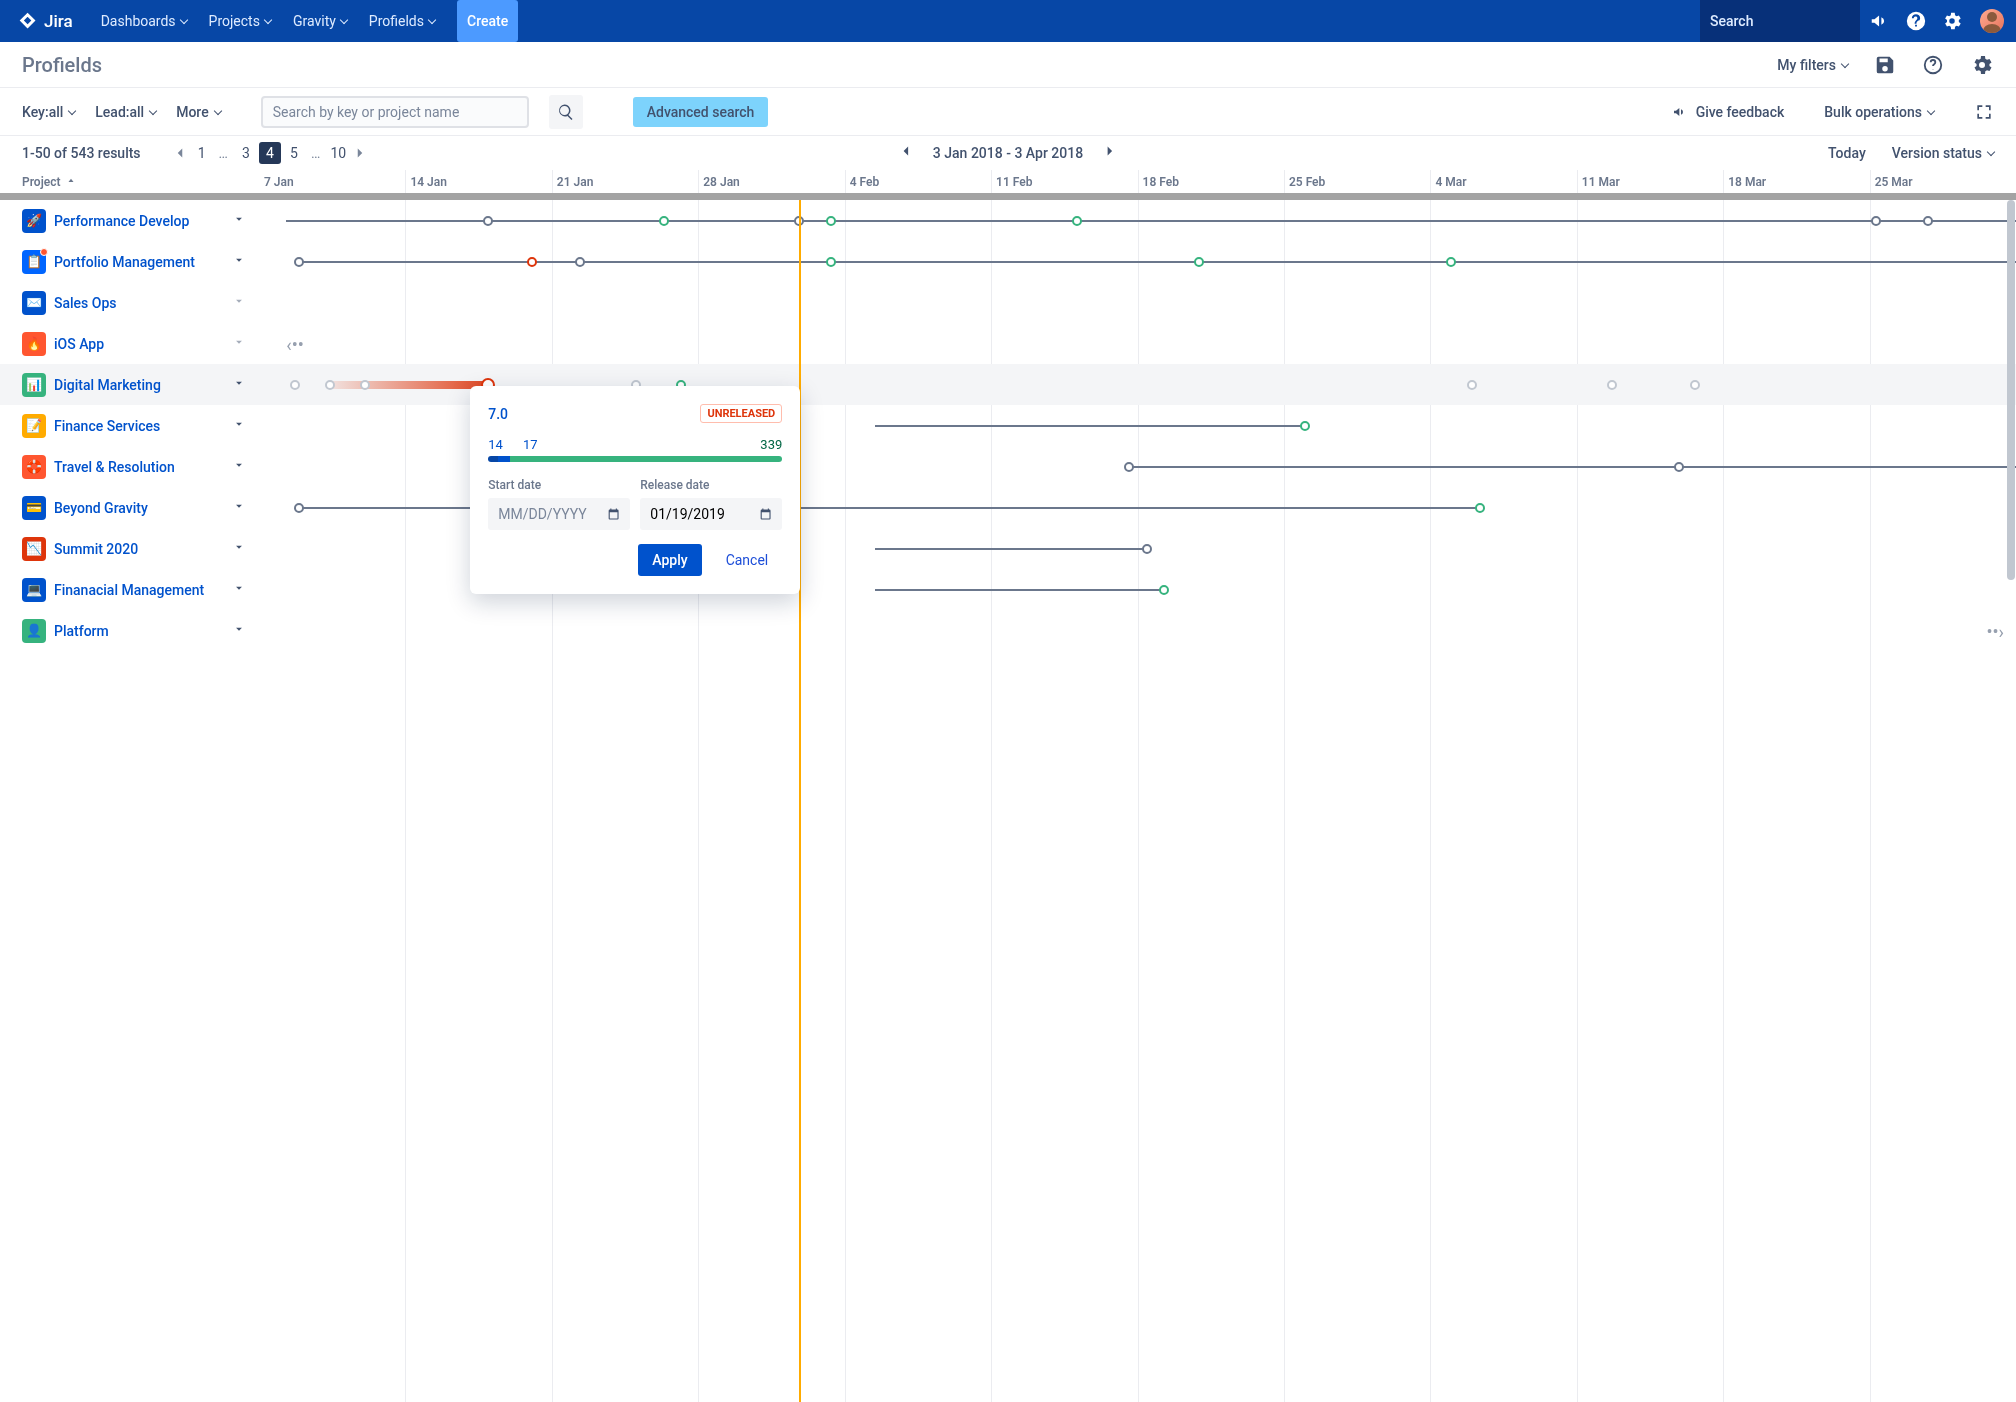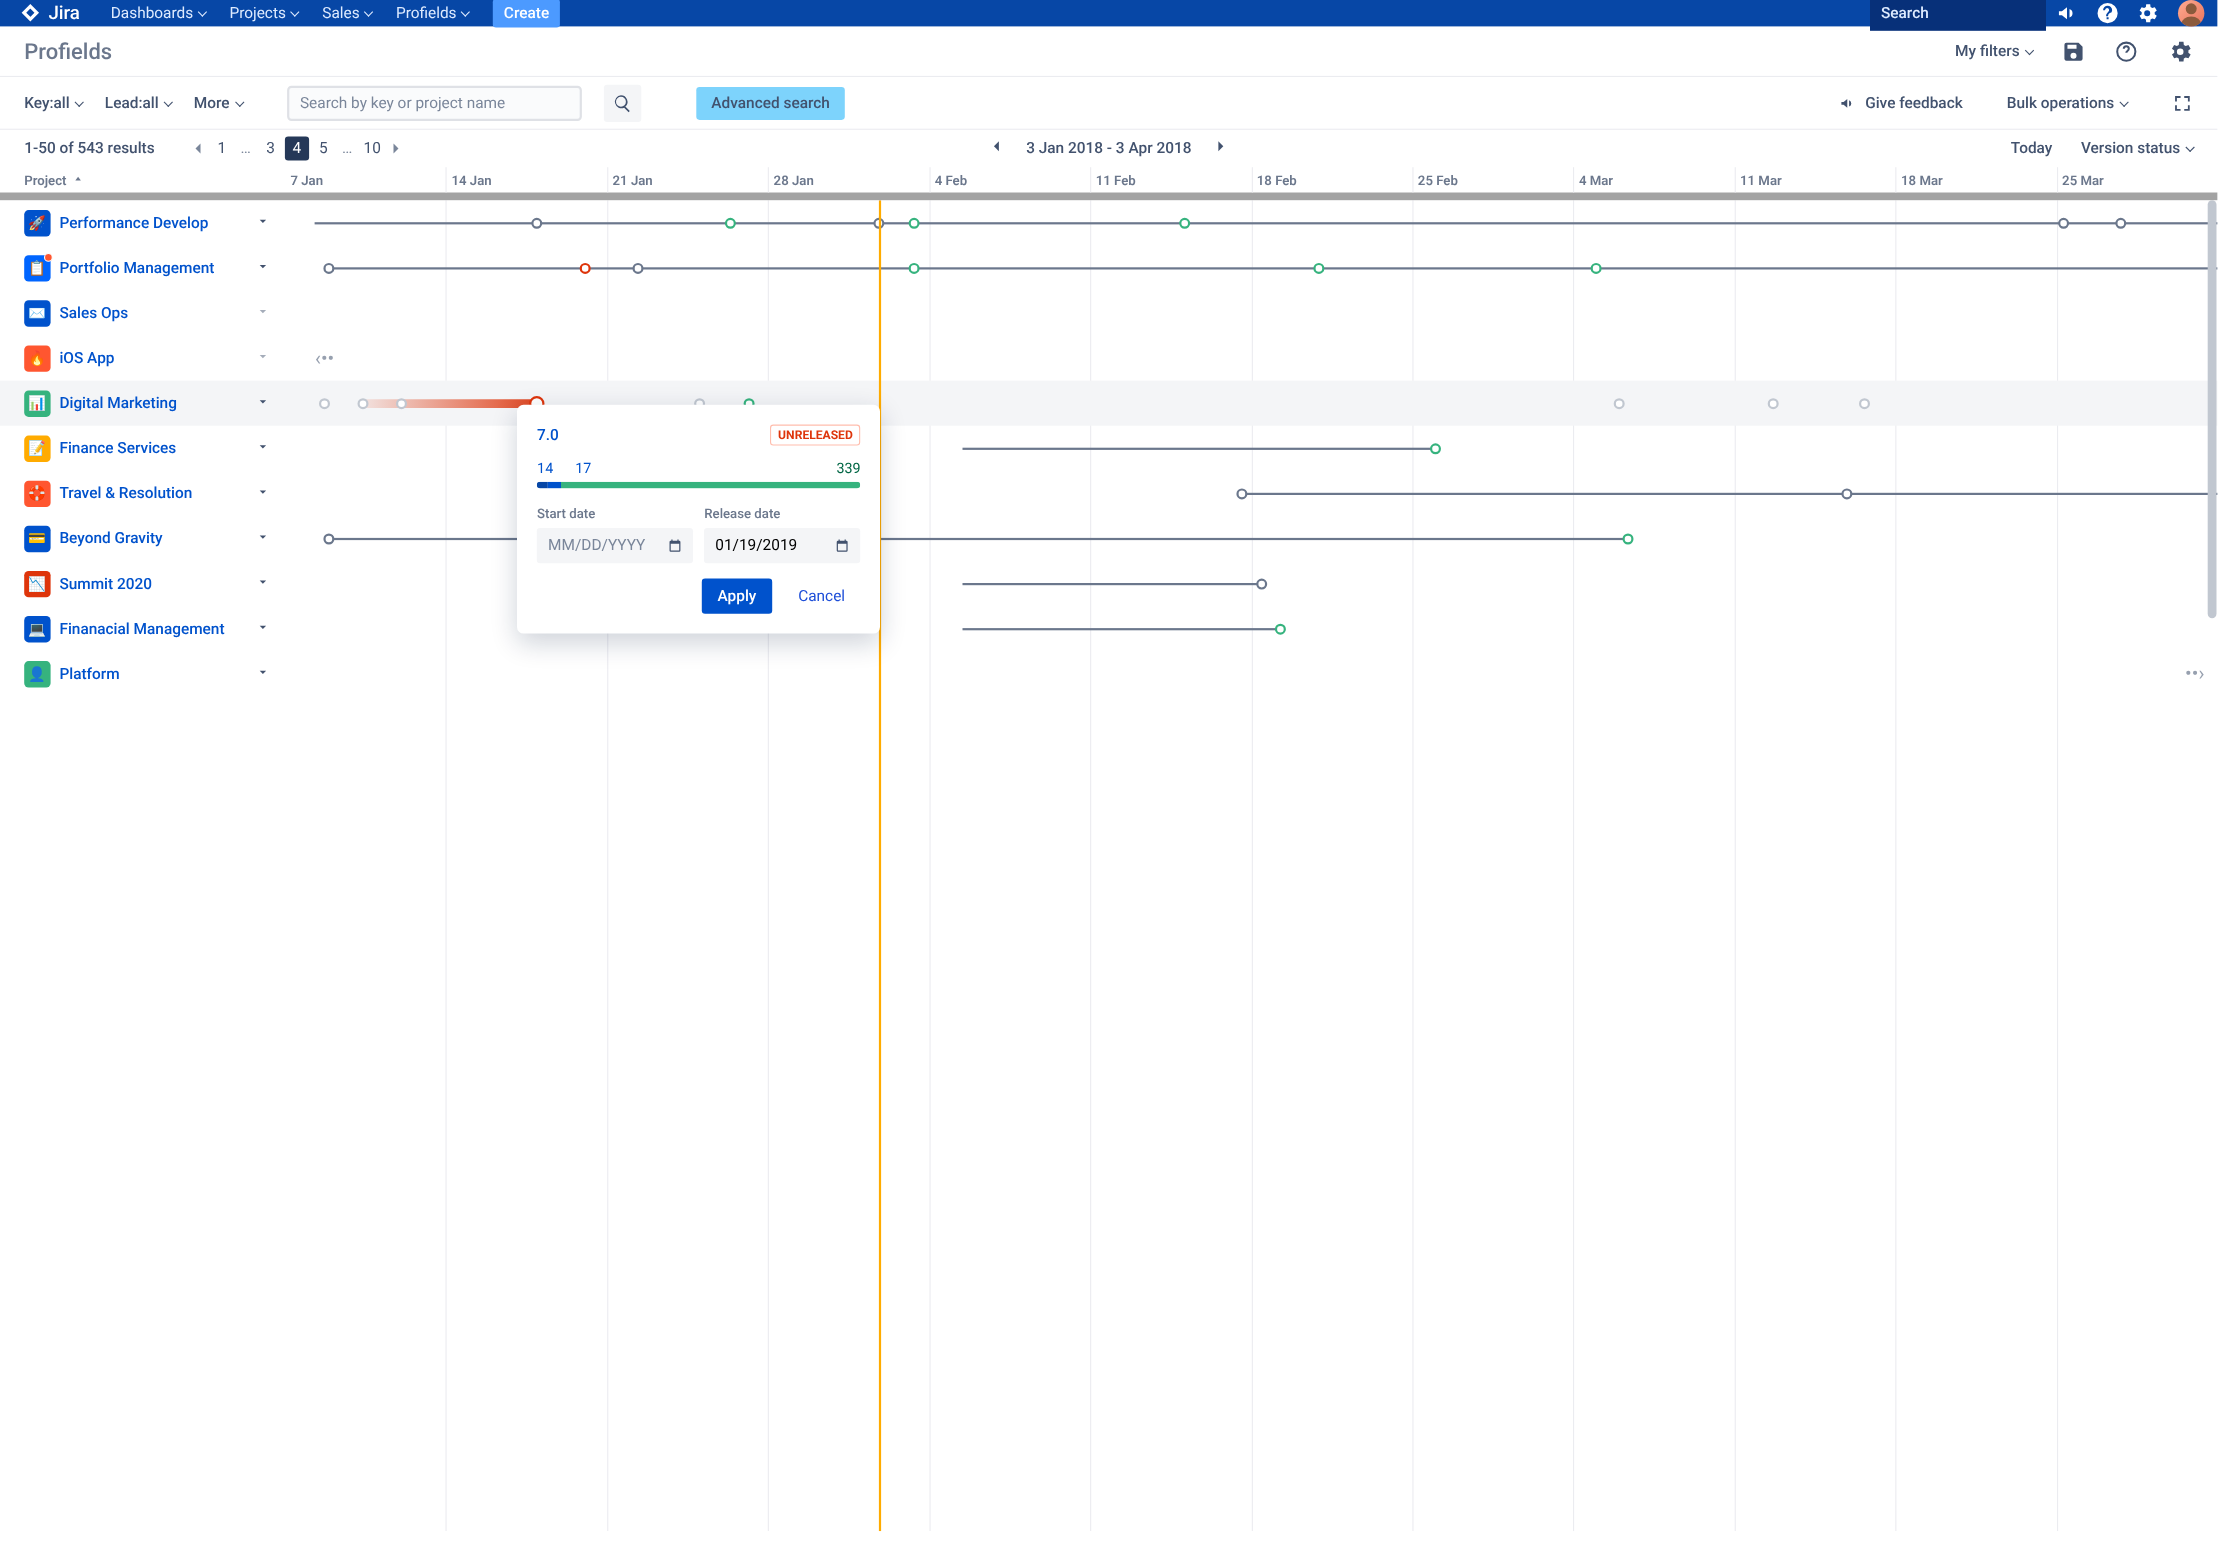--- a/index.html
+++ b/index.html
@@ -1,19 +1,19 @@
 <!DOCTYPE html>
 <html><head>
 <meta charset="utf-8">
 <style>
 * { margin: 0; padding: 0; box-sizing: border-box; font-family: -apple-system, BlinkMacSystemFont, "Segoe UI", Roboto, sans-serif; }
 body { background: #fff; color: #172B4D; font-size: 14px; overflow: hidden; }
 
 
-.topnav { background: #0747A6; color: #DEEBFF; height: 24px; display: flex; align-items: center; padding: 0 4px 0 18px; }
+.topnav { background: #0747A6; color: #DEEBFF; height: 42px; display: flex; padding: 0 4px 0 18px; }
 .logo { display: flex; align-items: center; gap: 6px; margin-right: 18px; }
 .logo svg { width: 20px; height: 20px; fill:#fff;}
 .logo-text { font-size: 17px; font-weight: 500; color:#fff;}
 .nav-items { display: flex; gap: 2px; align-items: center;}
 .nav-item { padding: 6px 10px; border-radius: 3px; font-size: 14px; display:flex; align-items:center; gap:5px; cursor:pointer;}
 .nav-chevron { border: solid #DEEBFF; border-width: 0 1.5px 1.5px 0; display:inline-block; padding:2.5px; transform: rotate(45deg); margin-bottom:2px;}
 .create-btn { background: #4C9AFF; color:#fff; border:none; padding: 5px 10px; border-radius: 3px; font-size:14px; margin-left: 12px; font-weight: 500; cursor:pointer;}
 .nav-right { margin-left:auto; display:flex; align-items:center; gap:4px;}
 .search-box { background: #073079; padding: 6px 10px; display:flex; align-items:center; width: 160px; align-self:stretch;}
 .search-box input { background: transparent; border:none; outline:none; color:#fff; font-size:14px; flex:1;}
@@ -144,21 +144,21 @@
   <div class="nav-items" id="nav-items">
       <div class="nav-item">
         <span>Dashboards</span>
         <span class="nav-chevron"></span>
       </div>
       <div class="nav-item">
         <span>Projects</span>
         <span class="nav-chevron"></span>
       </div>
       <div class="nav-item">
-        <span>Sales</span>
+        <span>Gravity</span>
         <span class="nav-chevron"></span>
       </div>
       <div class="nav-item">
         <span>Profields</span>
         <span class="nav-chevron"></span>
       </div>
     </div>
   <button class="create-btn">Create</button>
   <div class="nav-right">
     <div class="search-box">

